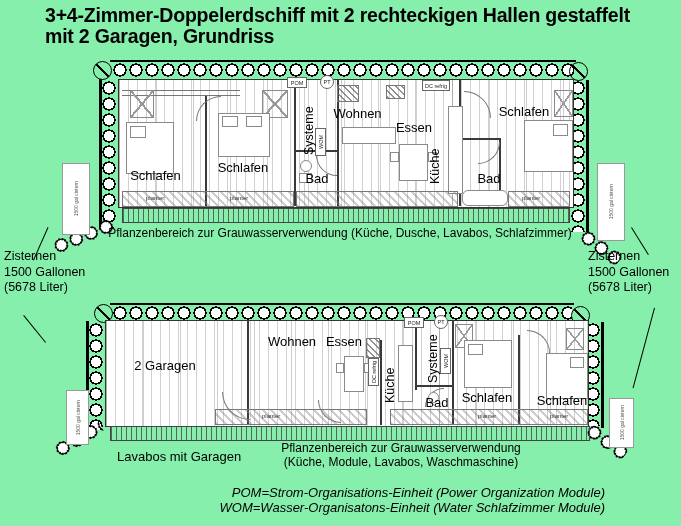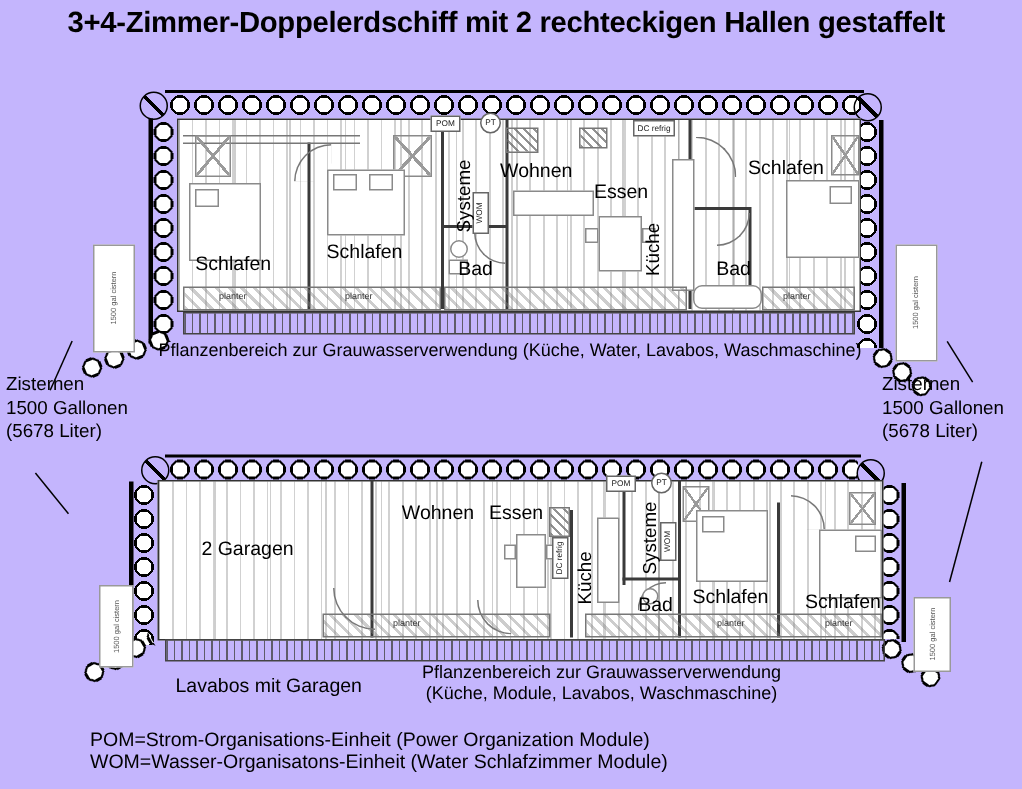--- a/index.html
+++ b/index.html
@@ -1,16 +1,16 @@
 <!DOCTYPE html>
 <html><head>
 <meta charset="utf-8">
 <style>
   html,body{margin:0;padding:0;background:#fff;}
-  #canvas{position:relative;width:681px;height:526px;background:#c4b5fd;overflow:hidden;
+  #canvas{position:relative;width:681px;height:526px;background:#86efac;overflow:hidden;
           font-family:"Liberation Sans",sans-serif;color:#000;}
   .abs{position:absolute;}
   
   .title{font-size:19.5px;font-weight:bold;line-height:21px;letter-spacing:-0.2px;}
   
   .tr{position:absolute;background-image:radial-gradient(circle at 50% 50%, #fff 0 5px, #000 5px 6.6px, rgba(0,0,0,0) 6.6px);background-size:16px 16px;}
   .trh{height:16px;background-repeat:repeat-x;}
   .trv{width:16px;background-repeat:repeat-y;}
   .edge{position:absolute;background:#000;}
   .slashc{position:absolute;width:17px;height:17px;border:1.5px solid #000;border-radius:50%;
@@ -41,29 +41,30 @@
   .rlc{text-align:center;}
   .vlabel{position:absolute;writing-mode:vertical-rl;transform:rotate(180deg);font-size:12.5px;white-space:nowrap;}
   .tiny{position:absolute;font-size:5.5px;color:#222;border:1px solid #666;background:#fff;
         display:flex;align-items:center;justify-content:center;overflow:hidden;}
   .tinyv{writing-mode:vertical-rl;transform:rotate(180deg);}
   .tinytxt{position:absolute;font-size:6px;color:#333;white-space:nowrap;}
   .cistern{position:absolute;border:1px solid #999;background:#fff;display:flex;align-items:center;justify-content:center;}
   .cistern span{writing-mode:vertical-rl;transform:rotate(180deg);font-size:5px;color:#555;white-space:nowrap;}
   .note{position:absolute;font-size:12px;white-space:nowrap;}
   .leader{position:absolute;height:0;border-top:1.2px solid #000;transform-origin:0 0;}
-  .legend{position:absolute;font-size:13px;text-align:left;white-space:nowrap;}
+  .legend{position:absolute;font-size:13px;text-align:right;white-space:nowrap;font-style:italic;}
 </style>
 </head>
 <body>
 
 <div id="canvas">
 
   <div class="abs title" style="left:45px;top:5px;">
     <div>3+4-Zimmer-Doppelerdschiff mit 2 rechteckigen Hallen gestaffelt</div>
+    <div>mit 2 Garagen, Grundriss</div>
   </div>
 
   <div>
 
     <div class="edge" style="left:110px;top:59.5px;width:466px;height:2.5px;"></div>
     <div class="tr trh" style="left:112px;top:62px;width:462px;"></div>
     <div class="slashc" style="left:93px;top:61px;"></div>
     <div class="slashc" style="left:569px;top:62px;"></div>
     <div class="edge" style="left:99px;top:79px;width:2.5px;height:150px;"></div>
     <div class="tr trv" style="left:101px;top:80px;height:148px;"></div>
@@ -132,21 +133,21 @@
     <div class="rl rlc" style="left:118px;top:168px;width:75px;">Schlafen</div>
     <div class="rl rlc" style="left:205px;top:160px;width:76px;">Schlafen</div>
     <div class="rl rlc" style="left:300px;top:171px;width:34px;">Bad</div>
     <div class="vlabel" style="left:302px;top:93px;width:16px;height:62px;">Systeme</div>
     <div class="rl rlc" style="left:330px;top:106px;width:55px;">Wohnen</div>
     <div class="rl rlc" style="left:390px;top:120px;width:48px;">Essen</div>
     <div class="vlabel" style="left:428px;top:124px;width:16px;height:60px;">Küche</div>
     <div class="rl rlc" style="left:472px;top:171px;width:34px;">Bad</div>
     <div class="rl rlc" style="left:486px;top:104px;width:76px;">Schlafen</div>
 
-    <div class="note rlc" style="left:90px;top:226px;width:500px;text-align:center;">Pflanzenbereich zur Grauwasserverwendung (Küche, Water, Lavabos, Waschmaschine)</div>
+    <div class="note rlc" style="left:90px;top:226px;width:500px;text-align:center;">Pflanzenbereich zur Grauwasserverwendung (Küche, Dusche, Lavabos, Schlafzimmer)</div>
   </div>
 
 
   <div class="abs" style="left:4px;top:249px;font-size:12.5px;line-height:15.5px;">
     <div>Zisternen</div>
     <div>1500 Gallonen</div>
     <div>(5678 Liter)</div>
   </div>
   <div class="leader" style="left:33px;top:260px;width:36px;transform:rotate(-66deg);"></div>
   <div class="leader" style="left:24px;top:315px;width:35px;transform:rotate(51deg);"></div>

